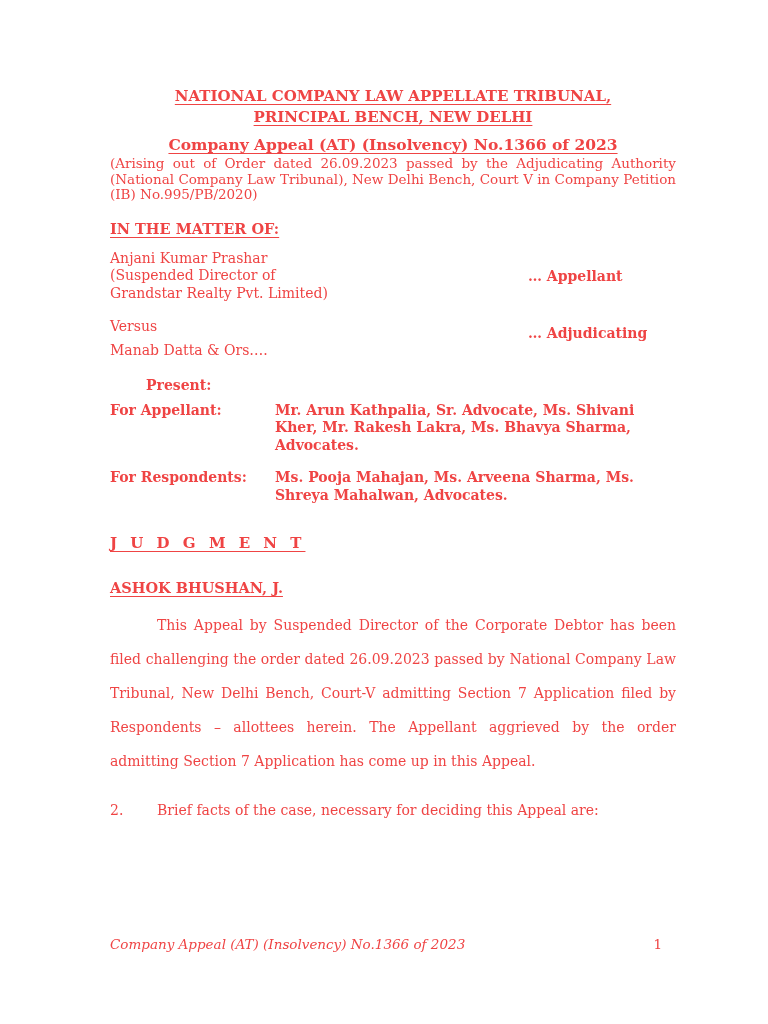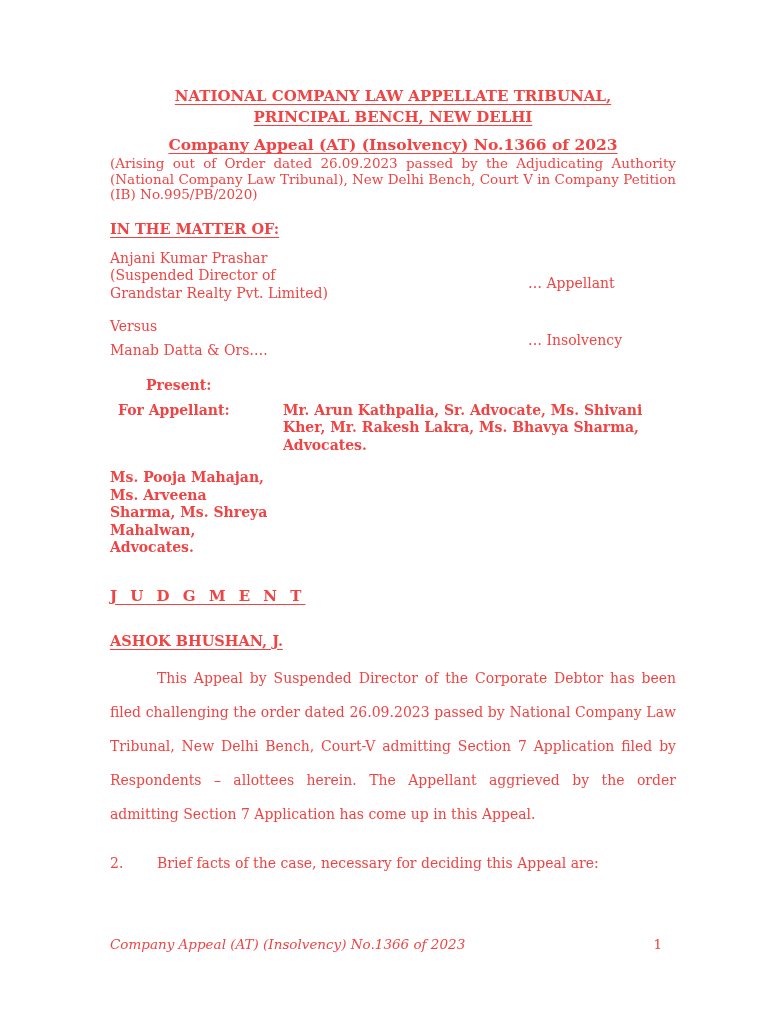--- a/index.html
+++ b/index.html
@@ -50,42 +50,43 @@
   }
   .party-block {
     position: relative;
     margin-top: 13px;
     font-size: 14px;
     line-height: 17.5px;
   }
   .party-role {
     position: absolute;
     left: 418px;
-    bottom: 10px;
+    bottom: 17px;
     white-space: nowrap;
+    font-weight: bold;
   }
   .versus {
     margin-top: 16px;
     font-size: 14px;
   }
   .respondent-block { margin-top: 8px; }
   .present-heading {
     margin-top: 17px;
     font-size: 14px;
     font-weight: bold;
     margin-left: 36px;
   }
   .present-row {
     display: grid;
     grid-template-columns: 165px 1fr;
     font-size: 14px;
     font-weight: bold;
     line-height: 17.5px;
   }
-  .present-row.first { margin-top: 9px; margin-left: 8px; }
+  .present-row.first { margin-top: 9px; }
   .present-row.second { margin-top: 15px; }
   .present-value p { margin: 0; }
   .present-value p + p { margin-top: 8px; }
 
   .judgment-heading {
     margin-top: 30px;
     text-align: left;
     font-size: 15px;
     font-weight: bold;
     letter-spacing: 4px;
@@ -150,33 +151,34 @@
       <div>Anjani Kumar Prashar</div>
       <div>(Suspended Director of</div>
       <div>Grandstar Realty Pvt. Limited)</div>
       <span class="party-role">… Appellant</span>
     </div>
 
     <div class="versus">Versus</div>
 
     <div class="party-block respondent-block">
       <div>Manab Datta &amp; Ors….</div>
-      <span class="party-role">… Insolvency</span>
+      <span class="party-role">… Adjudicating</span>
     </div>
 
     <div class="present-heading">Present:</div>
 
     <div class="present-row first">
       <div class="present-label">For Appellant:</div>
       <div class="present-value">
         <p>Mr. Arun Kathpalia, Sr. Advocate, Ms. Shivani Kher, Mr. Rakesh Lakra, Ms. Bhavya Sharma, Advocates.</p>
       </div>
     </div>
 
     <div class="present-row second">
+      <div class="present-label">For Respondents:</div>
       <div class="present-value">
         <p>Ms. Pooja Mahajan, Ms. Arveena Sharma, Ms. Shreya Mahalwan, Advocates.</p>
       </div>
     </div>
 
     <div class="judgment-heading">
       <span class="u">J U D G M E N T</span>
     </div>
 
     <div class="author-heading">

